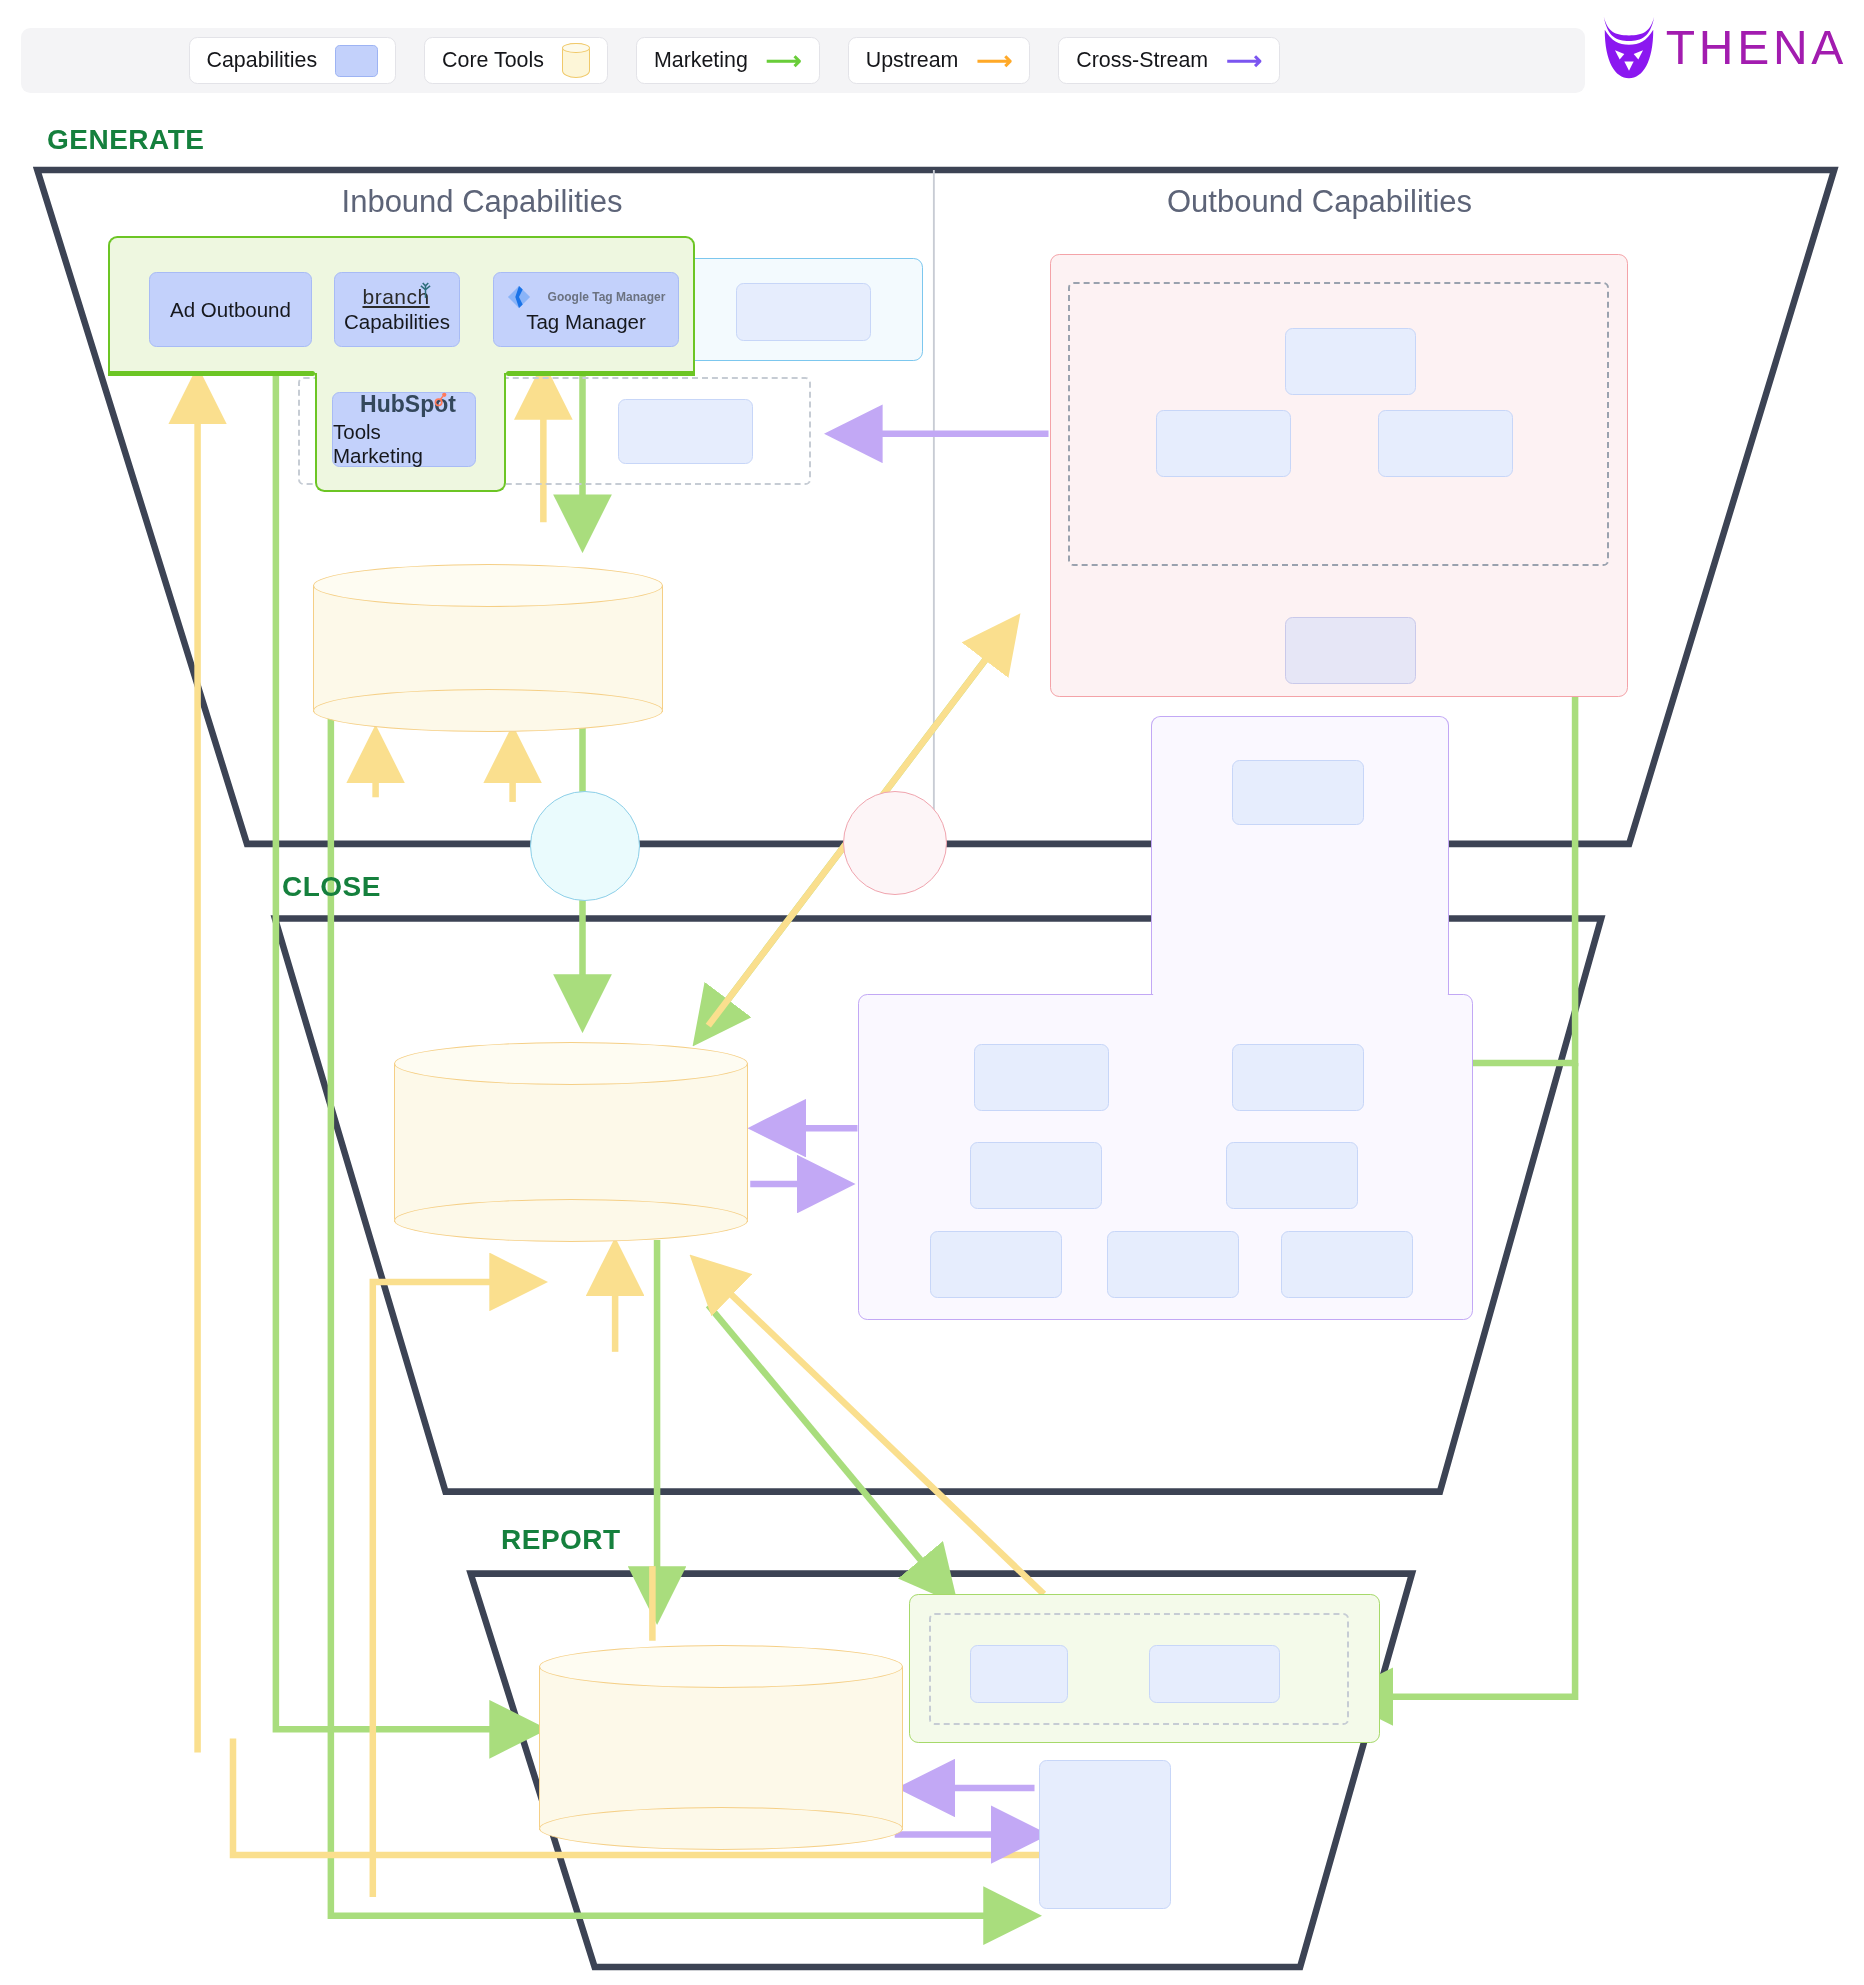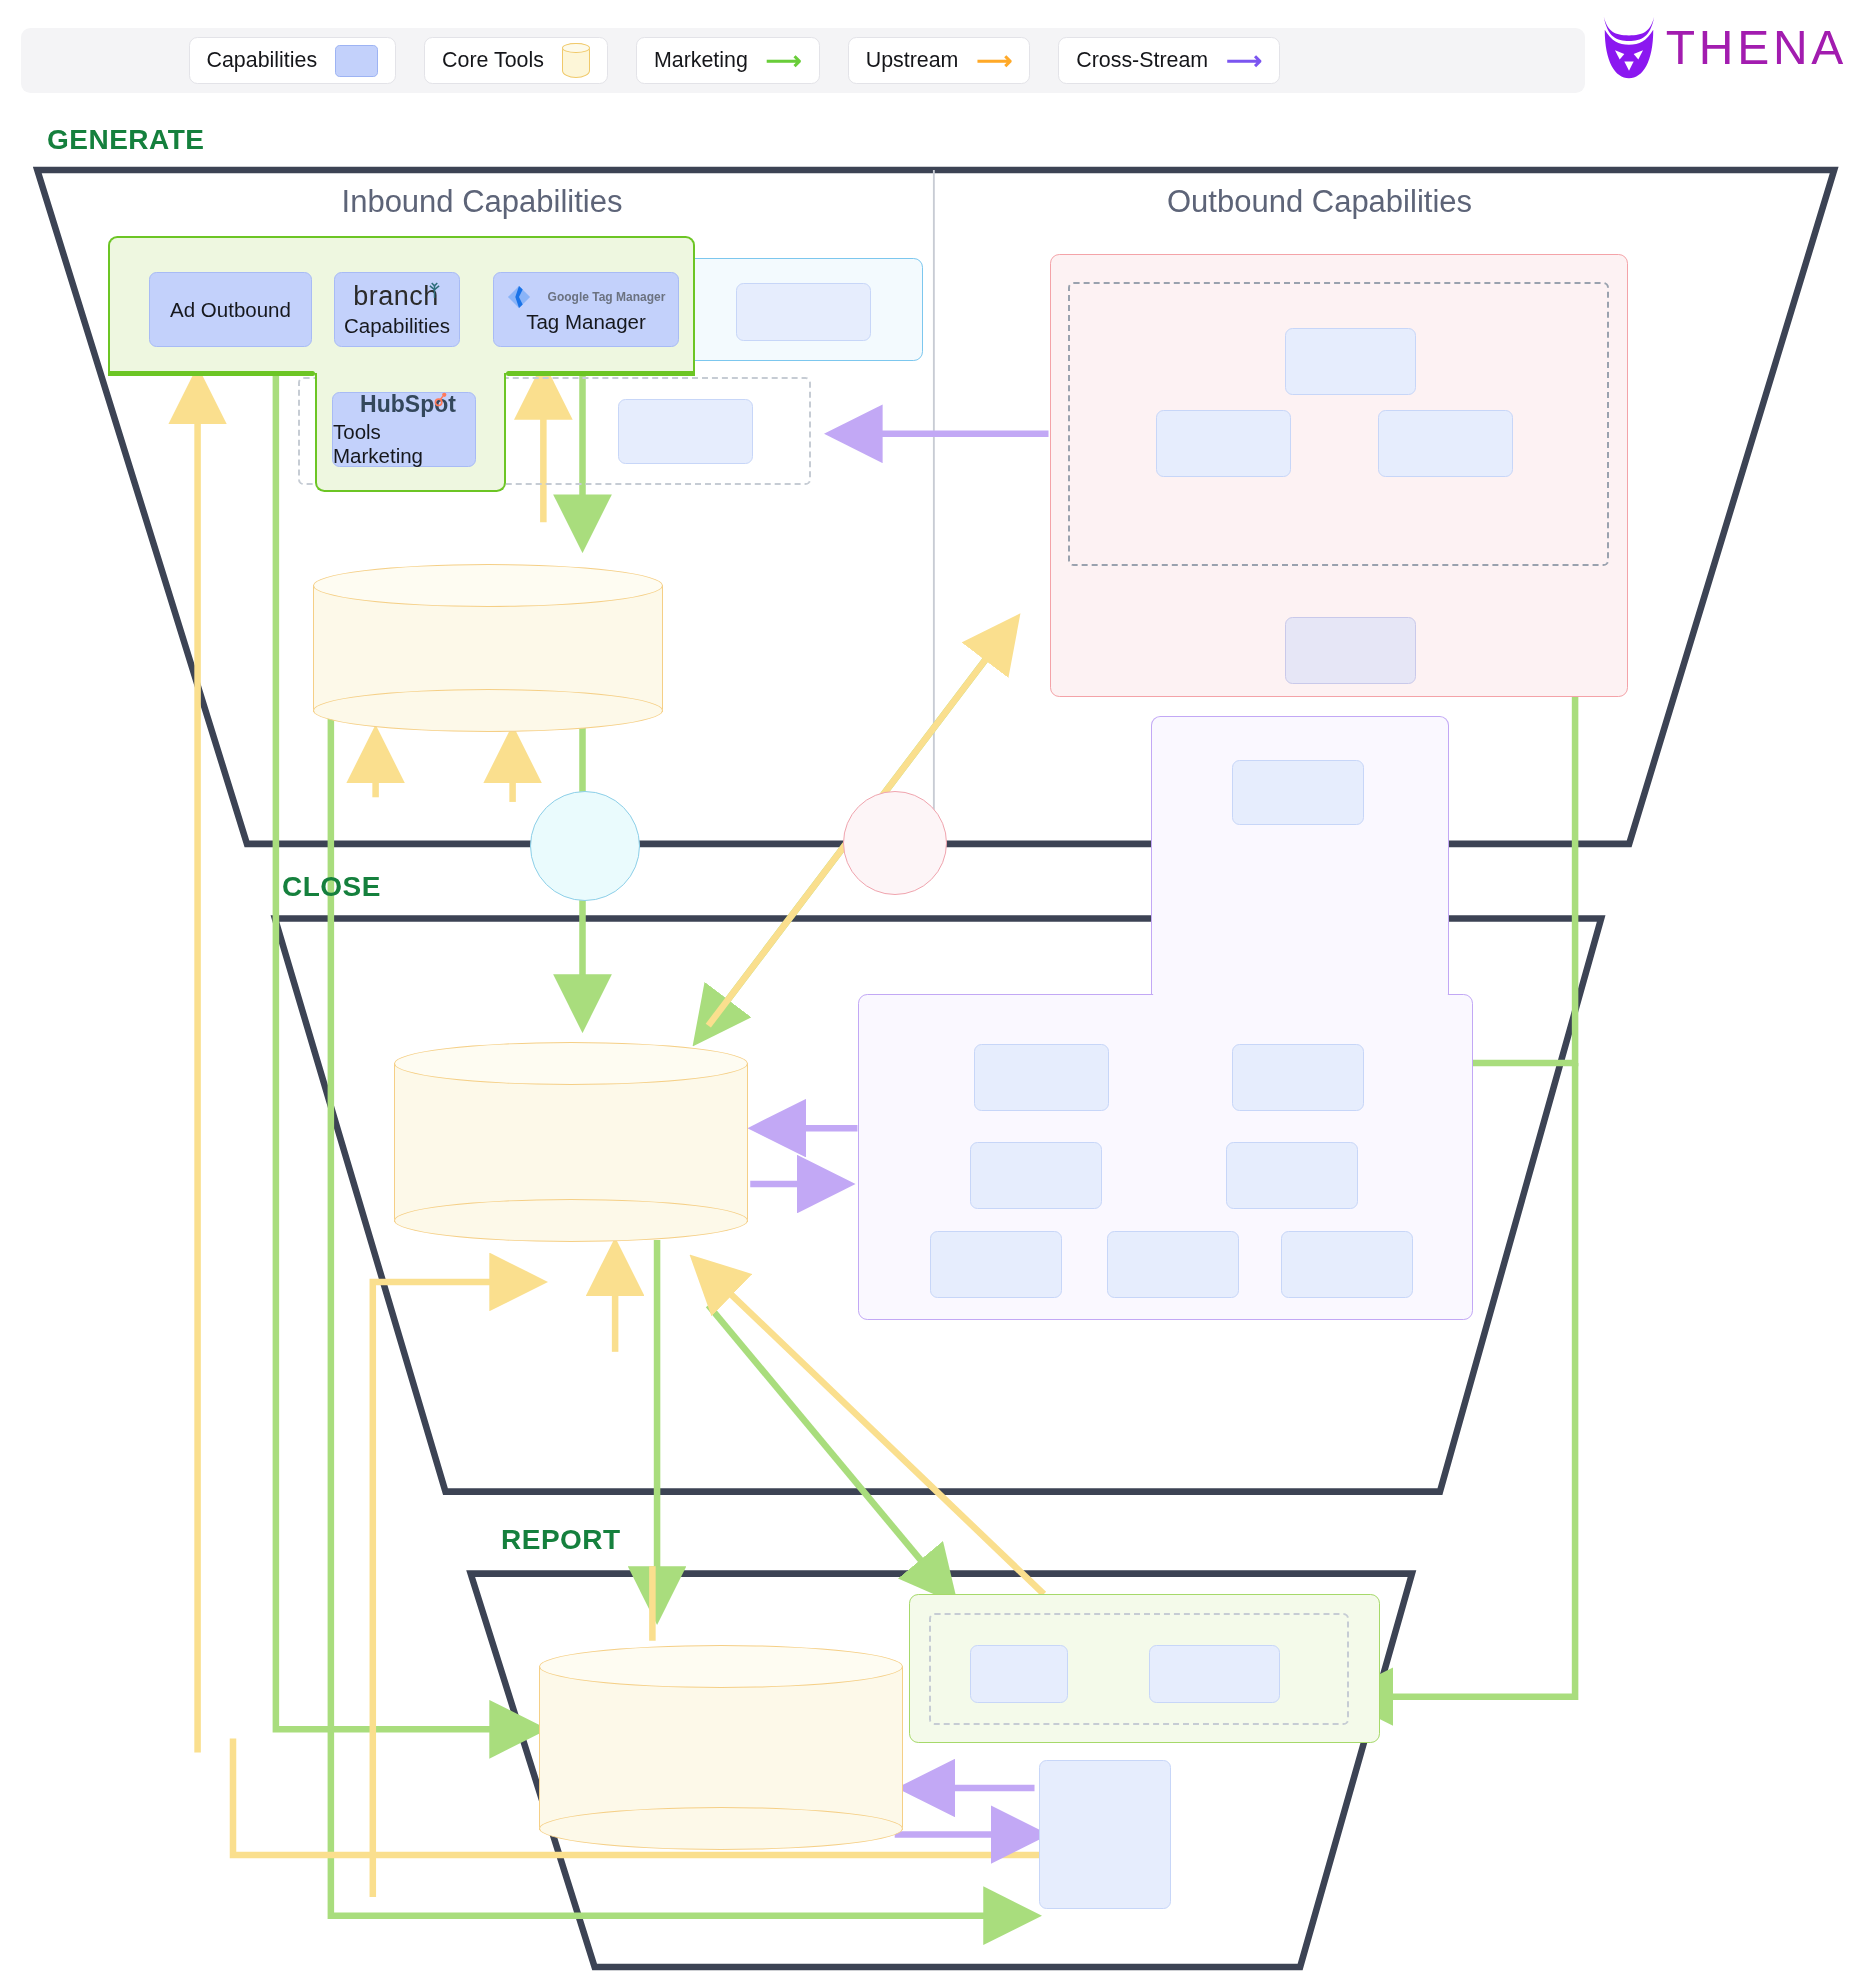--- a/index.html
+++ b/index.html
@@ -224,21 +224,21 @@
   <div class="region r-green" style="left:315px; top:373px; width:191px; height:119px; border-top:none; border-radius:0 0 9.3px 9.3px;"></div>
   <div class="region" style="left:108px; top:371px; width:207px; height:4.7px; background:#6cc524;"></div>
   <div class="region" style="left:506px; top:371px; width:189px; height:4.7px; background:#6cc524;"></div>
 
   <div class="tool" style="left:149px; top:272px; width:163px; height:75px;">
     <span class="tool-name">Ad Outbound</span>
   </div>
 
   <div class="tool" style="left:334px; top:272px; width:126px; height:75px;">
     <span class="tool-logo">
-      <span style="font-size:27px;color:#2b2b2b;letter-spacing:0.5px;">branch</span>
+      <span style="font-size:21px;color:#2b2b2b;letter-spacing:0.5px;text-decoration:underline;">branch</span>
       <svg width="13" height="17" viewBox="0 0 14 18" style="margin-left:-11.2px;margin-top:-11.2px;">
         <path d="M7 17 L7 4" stroke="#2f6f7c" stroke-width="1.6" fill="none"></path>
         <path d="M7 8 L2 4 M7 8 L12 4 M7 4 L4 1 M7 4 L10 1" stroke="#2f6f7c" stroke-width="1.6" fill="none"></path>
       </svg>
     </span>
     <span class="tool-name">Capabilities</span>
   </div>
 
   <div class="tool" style="left:493px; top:272px; width:186px; height:75px;">
     <span class="tool-logo" style="gap:17px;font-weight:bold;">

